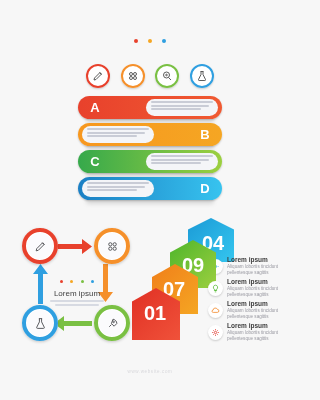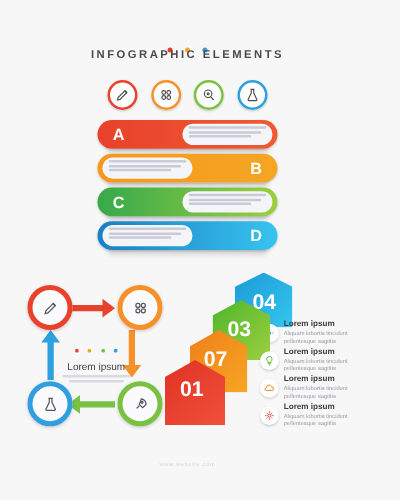--- a/index.html
+++ b/index.html
@@ -67,21 +67,21 @@
   }
   .ctr{position:absolute;left:27px;top:47px;width:68px;text-align:center;}
   .ctr .cdots i{display:inline-block;width:3px;height:3px;border-radius:50%;margin:0 1.5px;}
   .ctr .clabel{font-size:8px;color:#3f3f3f;margin-top:2px;}
   .ctr .cline{height:2px;background:#d7dae2;border-radius:1px;margin:2px 6px 0 6px;}
 
   
   .stairs{position:absolute;left:130px;top:218px;width:170px;height:140px;}
   .tier{position:absolute;}
   .tiernum{
-    position:absolute;color:#fff;font-size:17px;font-weight:bold;
+    position:absolute;color:#fff;font-size:20px;font-weight:bold;
   }
   .legend{position:absolute;display:flex;align-items:center;}
   .badge{
     width:15px;height:15px;border-radius:50%;background:#fff;
     box-shadow:0 1px 2px rgba(0,0,0,.18);flex:0 0 auto;
     display:flex;align-items:center;justify-content:center;
   }
   .ltext{margin-left:4px;}
   .lhead{font-size:6.5px;color:#3c3c3c;font-weight:bold;line-height:8px;}
   .lsub{font-size:4.6px;color:#9a9aa2;line-height:6px;width:62px;}
@@ -94,21 +94,20 @@
 </head>
 <body>
 
 <div class="stage">
 
   <div class="dots">
     <i style="background: rgb(232, 65, 44);"></i>
     <i style="background: rgb(245, 166, 35);"></i>
     <i style="background: rgb(47, 159, 224);"></i>
   </div>
-  <div class="title">INFOGRAPHIC ELEMENTS</div>
 
   <div class="iconrow">
     <span class="ibub">
       <span class="ring" style="border-color: rgb(232, 65, 44);"></span>
       <svg width="12" height="12" viewBox="0 0 24 24" fill="none" stroke="#4a4a4a" stroke-width="1.8">
         <path d="M4 20l4-1 11-11-3-3L5 16z"></path>
           <path d="M15 5l4 4"></path>
       </svg>
     </span>
     <span class="ibub">
@@ -258,21 +257,21 @@
             <circle cx="12" cy="12" r="3"></circle>
             <path d="M12 4v2M12 18v2M4 12h2M18 12h2"></path>
           </svg>
         </div>
         <div class="ltext">
           <div class="lhead">Lorem ipsum</div>
           <div class="lsub">Aliquam lobortis tincidunt pellentesque sagittis</div>
         </div>
       </div>
       <div class="tier" style="left: 40px; top: 22px; width: 46px; height: 48px; background: linear-gradient(135deg, rgb(78, 181, 43), rgb(156, 207, 63)); clip-path: polygon(50% 0%, 100% 26%, 100% 100%, 0% 100%, 0% 26%); box-shadow: rgba(0, 0, 0, 0.2) 0px 1px 3px;"></div>
-      <div class="tiernum" style="left: 52px; top: 36px;">03</div>
+      <div class="tiernum" style="left: 52px; top: 36px;">09</div>
       <div class="legend" style="left: 78px; top: 60px;">
         <div class="badge">
           <svg width="9" height="9" viewBox="0 0 24 24" fill="none" stroke="#4eb52b" stroke-width="2">
             <path d="M9 17h6M10 21h4M12 3a6 6 0 00-3 11v3h6v-3a6 6 0 00-3-11z"></path>
           </svg>
         </div>
         <div class="ltext">
           <div class="lhead">Lorem ipsum</div>
           <div class="lsub">Aliquam lobortis tincidunt pellentesque sagittis</div>
         </div>

